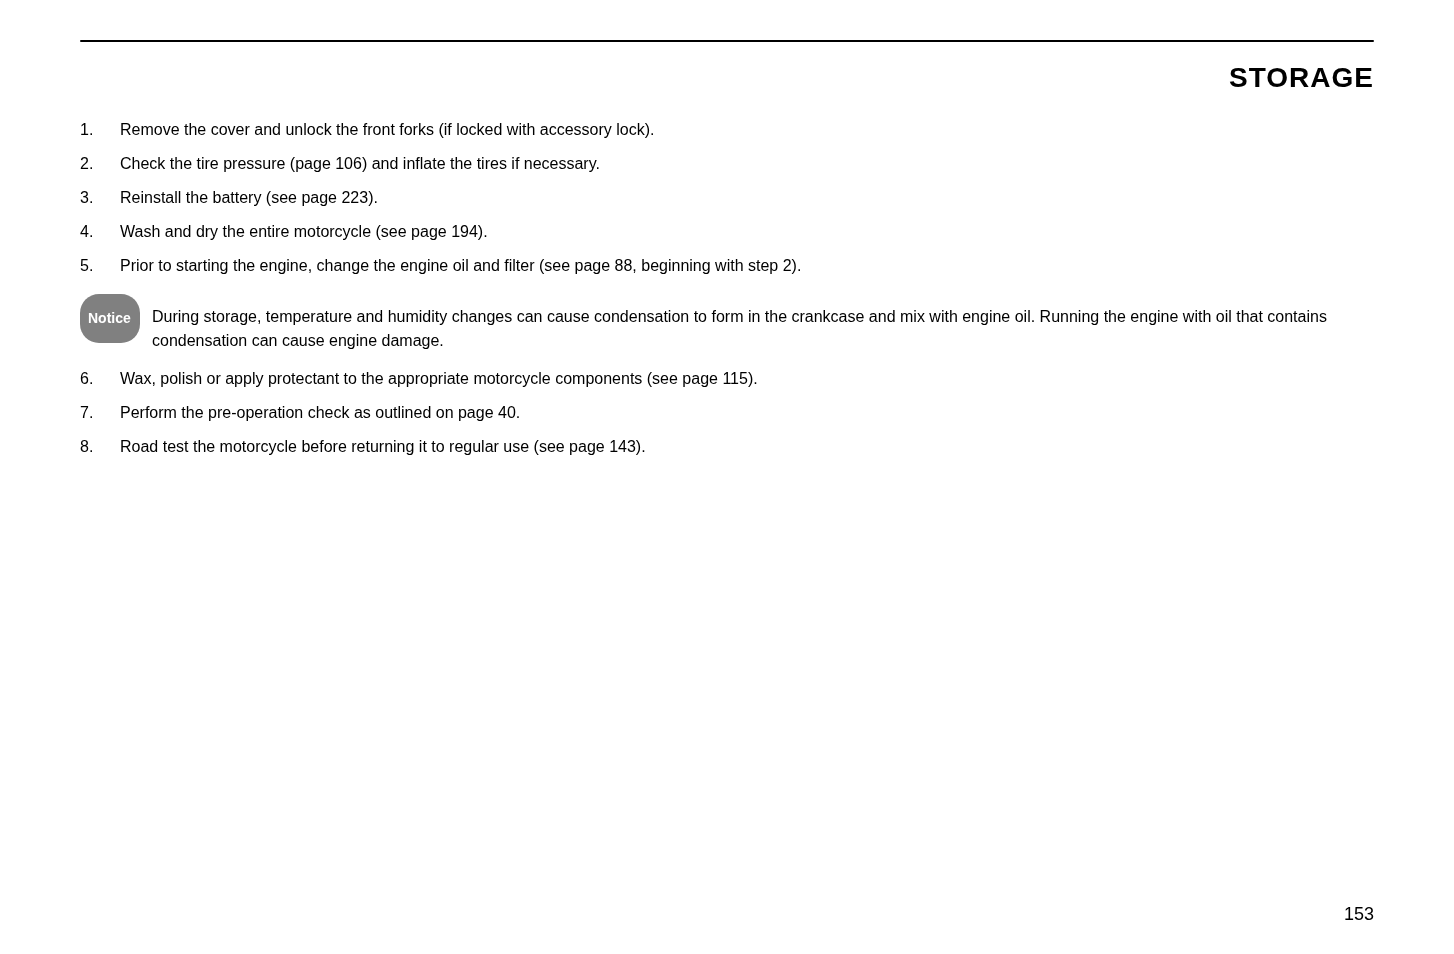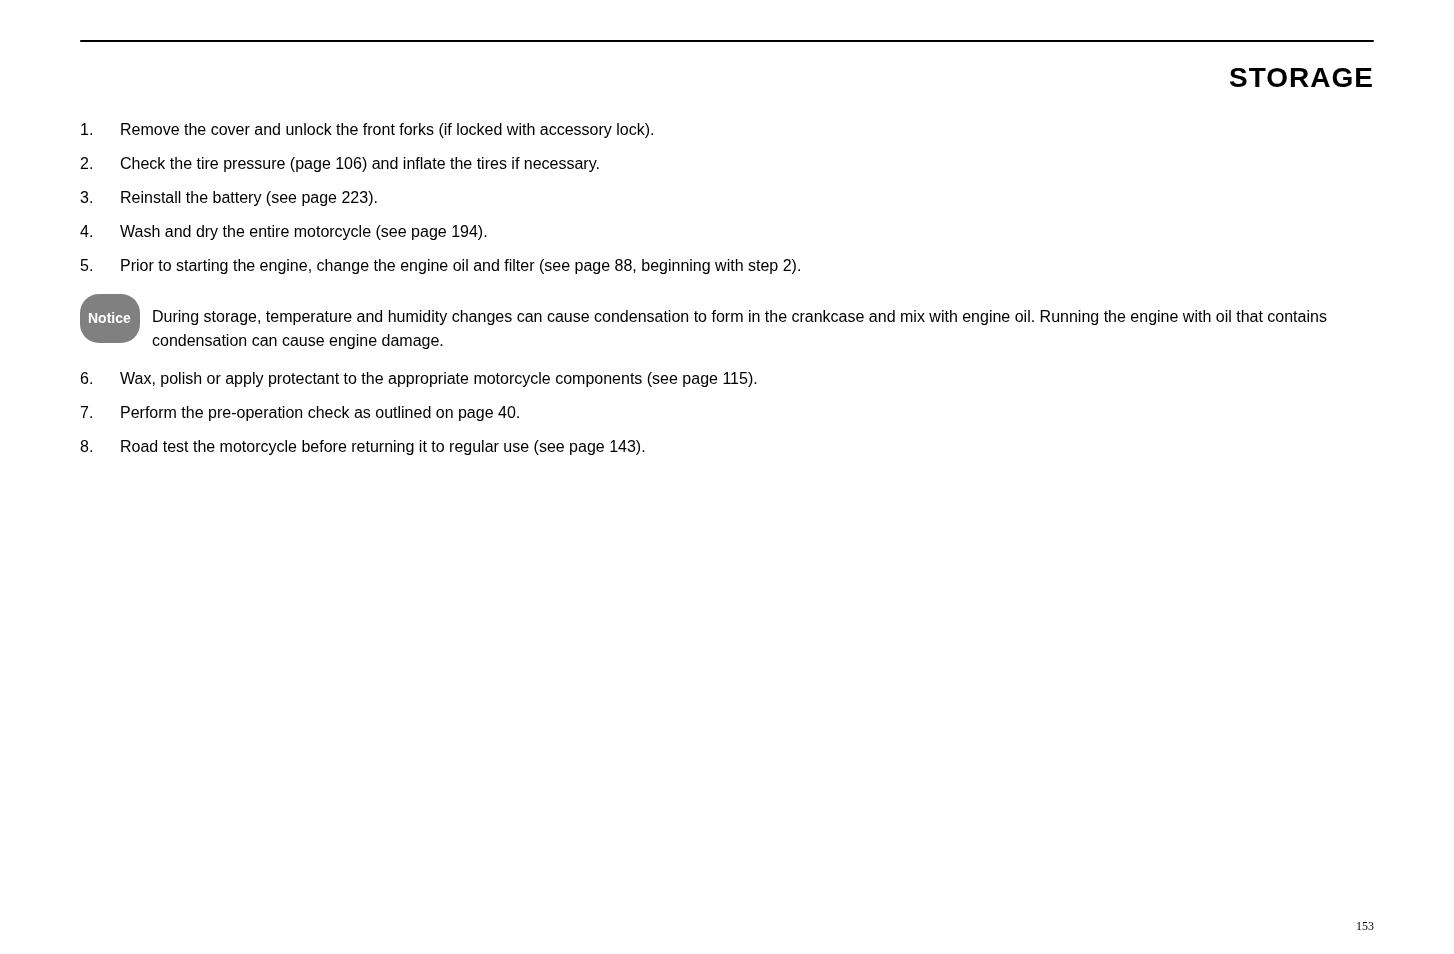--- a/index.html
+++ b/index.html
@@ -87,24 +87,23 @@
 
     .notice-text {
       font-size: 16px;
       flex: 1;
       line-height: 1.5;
       margin-top: 13px;
     }
 
     .page-number {
       position: absolute;
-      bottom: 20px;
+      bottom: 29px;
       right: 80px;
-      font-size: 12px;
-      font-family: Liberation Serif, serif;
+      font-size: 18px;
     }
 
     .border-top {
       border-top: 2px solid #000000;
       margin-bottom: 20px;
     }
   </style>
 </head>
 <body>
 

